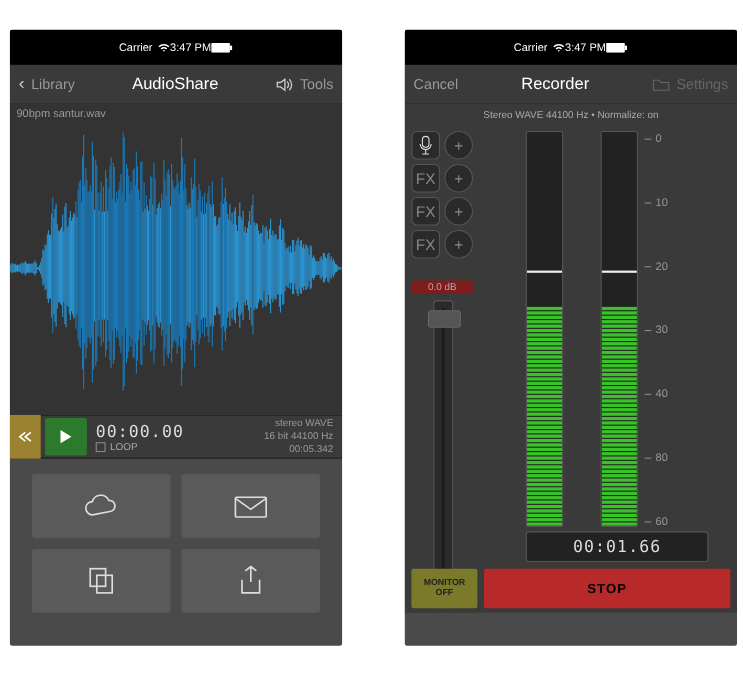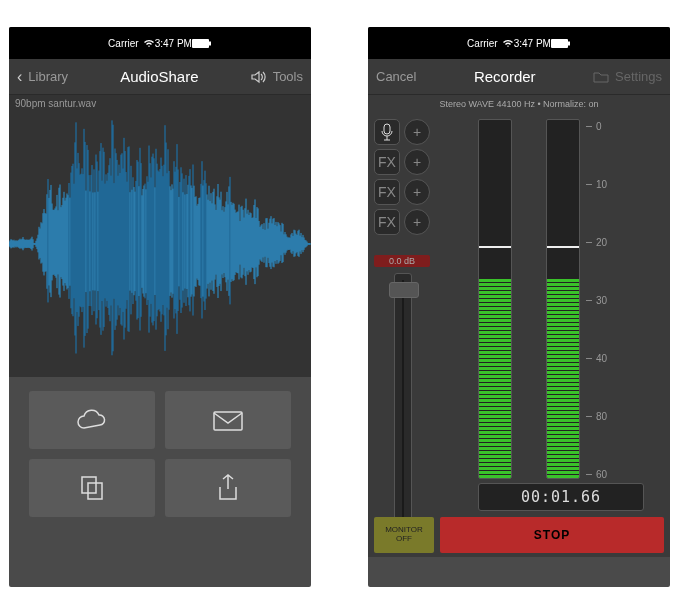--- a/index.html
+++ b/index.html
@@ -47,21 +47,21 @@
 .meter-col{display:flex;flex-direction:column;width:34px}
 .meter-track{width:34px;height:360px;background:#222;border:1px solid #555;border-radius:2px;position:relative;overflow:hidden}
 .meter-fill{position:absolute;bottom:0;left:0;right:0;display:flex;flex-direction:column-reverse}
 .seg{height:3px;margin-top:1px;background:#3ac22a}
 .peak{position:absolute;left:0;right:0;height:2px;background:#eee}
 .scale{position:absolute;left:218px;top:8px;height:360px;width:20px}
 .scale-tick{position:absolute;display:flex;align-items:center;color:#999;font-size:10px}
 .scale-tick:before{content:"";width:6px;height:1px;background:#888;margin-right:4px}
 .rec-timer{position:absolute;left:110px;bottom:46px;width:166px;height:28px;background:#222;border:1px solid #555;border-radius:3px;display:flex;align-items:center;justify-content:center;color:#ddd;font-family:monospace;font-size:15px;letter-spacing:1px}
 .rec-buttons{position:absolute;left:6px;bottom:4px;right:6px;display:flex;gap:6px;height:36px}
-.monitor-btn{width:60px;background:#7a7a2a;display:flex;flex-direction:column;align-items:center;justify-content:center;font-size:8px;font-weight:normal;color:#222;cursor:pointer;border-radius:2px;line-height:1.1}
+.monitor-btn{width:60px;background:#7a7a2a;display:flex;flex-direction:column;align-items:center;justify-content:center;font-size:8px;font-weight:bold;color:#222;cursor:pointer;border-radius:2px;line-height:1.1}
 .stop-btn{flex:1;background:#b82a2a;display:flex;align-items:center;justify-content:center;font-size:12px;font-weight:bold;color:#000;cursor:pointer;border-radius:2px;letter-spacing:1px}
 .settings-dim{color:#666}
 .folder-icon{width:16px;height:13px}
 </style>
 </head>
 <body>
 
 <div class="phone phone-left">
   <div class="statusbar">
     <div class="sb-left">
@@ -396,20 +396,44 @@
           <line x1="295" y1="126.47006863528885" x2="295" y2="138.87693822824002" stroke="#2a95d4" stroke-width="1"></line>
           <line x1="296" y1="128.90033930239395" x2="296" y2="136.68969462784545" stroke="#2a95d4" stroke-width="1"></line>
           <line x1="297" y1="129.43367062054904" x2="297" y2="136.20969644150588" stroke="#2a95d4" stroke-width="1"></line>
           <line x1="298" y1="130.5584093886235" x2="298" y2="135.19743155023886" stroke="#2a95d4" stroke-width="1"></line>
           <line x1="299" y1="132" x2="299" y2="133.9" stroke="#2a95d4" stroke-width="1"></line>
           <line x1="300" y1="132" x2="300" y2="133.9" stroke="#2a95d4" stroke-width="1"></line>
           <line x1="301" y1="132" x2="301" y2="133.9" stroke="#2a95d4" stroke-width="1"></line>
         </g>
     </svg>
   </div>
+  <div class="transport">
+    <div class="collapse-btn">
+      <svg width="14" height="12" viewBox="0 0 14 12">
+          <path d="M7 2L2 6l5 4M12 2L7 6l5 4" stroke="#fff" fill="none" stroke-width="1.5"></path>
+        </svg>
+    </div>
+    <div class="play-btn">
+      <svg width="12" height="14" viewBox="0 0 12 14">
+          <path d="M1 1v12l10-6z" fill="#fff"></path>
+        </svg>
+    </div>
+    <div class="time-block">
+      <div class="time-main">00:00.00</div>
+      <div class="loop-row">
+        <div class="loop-check"></div>
+        <span>LOOP</span>
+      </div>
+    </div>
+    <div class="meta-block">
+      <div>stereo WAVE</div>
+      <div>16 bit 44100 Hz</div>
+      <div>00:05.342</div>
+    </div>
+  </div>
   <div class="action-grid">
     <div class="action-btn">
       <svg viewBox="0 0 36 24">
           <path d="M10 20a6 6 0 010-12 8 8 0 0115-1 5 5 0 011 10z"></path>
         </svg>
     </div>
     <div class="action-btn">
       <svg viewBox="0 0 36 24">
           <rect x="4" y="4" width="28" height="18" rx="1"></rect>
           <path d="M4 5l14 10L32 5"></path>

